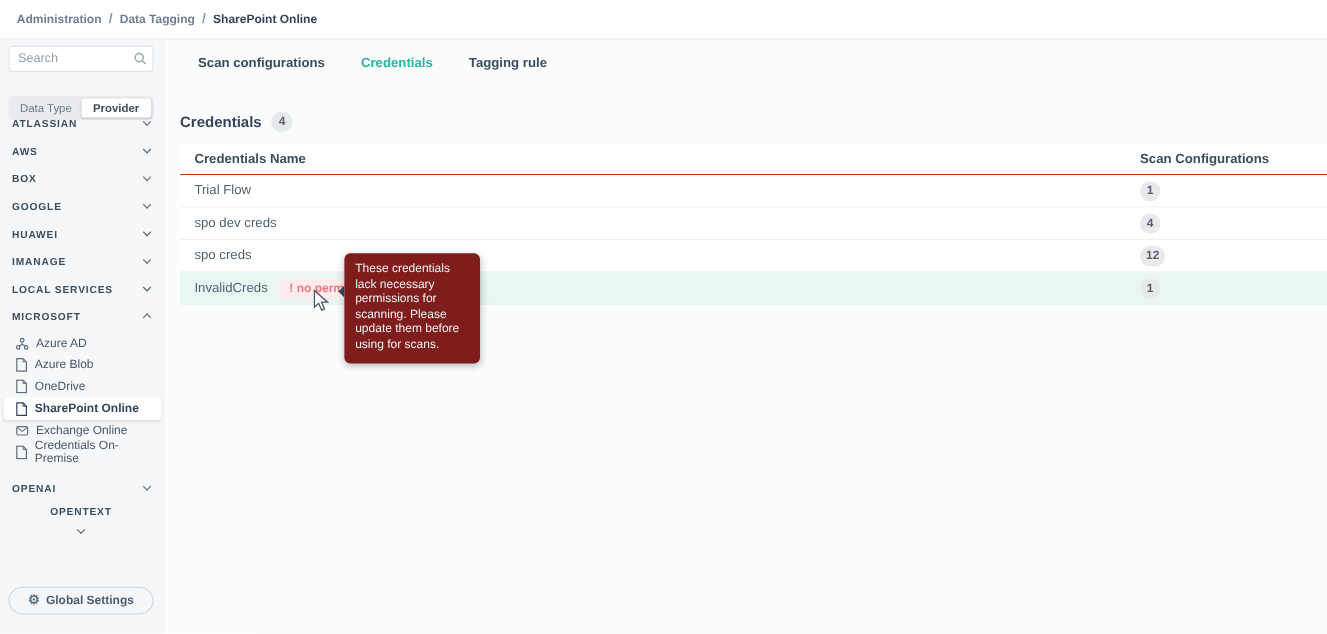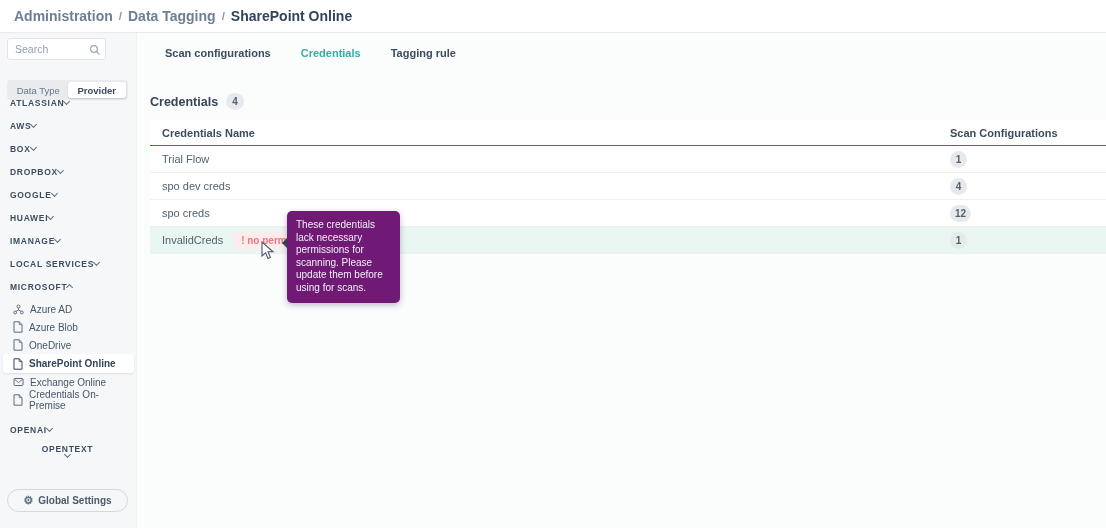--- a/index.html
+++ b/index.html
@@ -9,30 +9,30 @@
     position:relative; width:1106px; height:528px; overflow:hidden;
     background:#fbfcfc; color:#3d4d60;
   }
 
   
   .topbar {
     position:absolute; left:0; top:0; width:100%; height:33px;
     background:#fff; border-bottom:1px solid #e9ecef;
     display:flex; align-items:center; padding-left:14px;
   }
-  .crumb { font-size:14px; font-weight:600; color:#6e7f95; }
+  .crumb { font-size:10px; font-weight:600; color:#6e7f95; }
   .crumb-sep { font-size:11.5px; font-weight:600; color:#8b99aa; margin:0 6px; }
   .crumb.current { color:#33435a; font-weight:700; }
 
   
   .sidebar {
     position:absolute; left:0; top:33px; width:137px; height:495px;
     background:#f6f7f8; border-right:1px solid #eef0f2;
   }
-  .search-wrap { position:absolute; left:7px; top:5px; width:99px; height:22px; }
+  .search-wrap { position:absolute; left:7px; top:5px; width:121px; height:22px; }
   .search-wrap input {
     width:100%; height:100%; border:1px solid #e1e5e9; border-radius:3px;
     background:#fff; font-family:"Liberation Sans",sans-serif;
     font-size:10.5px; color:#55606c; padding:0 20px 0 7px; outline:none;
   }
   .search-wrap input::placeholder { color:#94a0ad; }
   .search-icon { position:absolute; right:5px; top:4px; }
 
   .segmented {
     position:absolute; left:7px; top:47px; width:121px; height:20px;
@@ -42,21 +42,21 @@
     flex:1; height:16px; display:flex; align-items:center; justify-content:center;
     font-size:9.5px; color:#68788a; border-radius:3px; cursor:default;
   }
   .seg-cell.active {
     background:#fff; color:#3c4c5f; font-weight:700;
     box-shadow:0 1px 2px rgba(40,55,75,.18);
   }
 
   .cat-list { position:absolute; left:0; top:58px; width:137px; }
   .cat-row {
-    height:23px; display:flex; align-items:center; justify-content:flex-start;
+    height:23px; display:flex; align-items:center; justify-content:space-between;
     padding:0 12px 0 10px;
   }
   .cat-label {
     font-size:8.5px; font-weight:700; letter-spacing:.7px; color:#3d4d60;
     text-transform:uppercase;
   }
   .chev {
     width:5px; height:5px; border-right:1.4px solid #5d6e80; border-bottom:1.4px solid #5d6e80;
     transform:rotate(45deg); margin-top:-2px;
   }
@@ -116,21 +116,21 @@
     display:inline-flex; align-items:center; justify-content:center; padding:0 5px;
   }
   .warn-badge {
     background:#fdeceb; color:#ef7680; font-size:10px; font-weight:600;
     padding:3px 8px; border-radius:3px; white-space:nowrap;
   }
 
   
   .tooltip {
     position:absolute; left:150px; top:178px; width:113px;
-    background:#701a75; color:#eef1f5; border-radius:5px;
+    background:#7f1d1d; color:#eef1f5; border-radius:5px;
     font-size:10px; line-height:12.6px; padding:8px 9px;
     box-shadow:0 2px 6px rgba(30,42,60,.3); z-index:5;
   }
   .tooltip::before {
     content:""; position:absolute; left:-5px; top:27px;
     border-top:5px solid transparent; border-bottom:5px solid transparent;
     border-right:5px solid #344258;
   }
 
   .cursor { position:absolute; left:124px; top:208px; z-index:6; }
@@ -172,24 +172,20 @@
       </div>
       <div class="cat-row">
         <span class="cat-label">AWS</span>
         <span class="chev"></span>
       </div>
       <div class="cat-row">
         <span class="cat-label">BOX</span>
         <span class="chev"></span>
       </div>
       <div class="cat-row">
-        <span class="cat-label">DROPBOX</span>
-        <span class="chev"></span>
-      </div>
-      <div class="cat-row">
         <span class="cat-label">GOOGLE</span>
         <span class="chev"></span>
       </div>
       <div class="cat-row">
         <span class="cat-label">HUAWEI</span>
         <span class="chev"></span>
       </div>
       <div class="cat-row">
         <span class="cat-label">IMANAGE</span>
         <span class="chev"></span>

